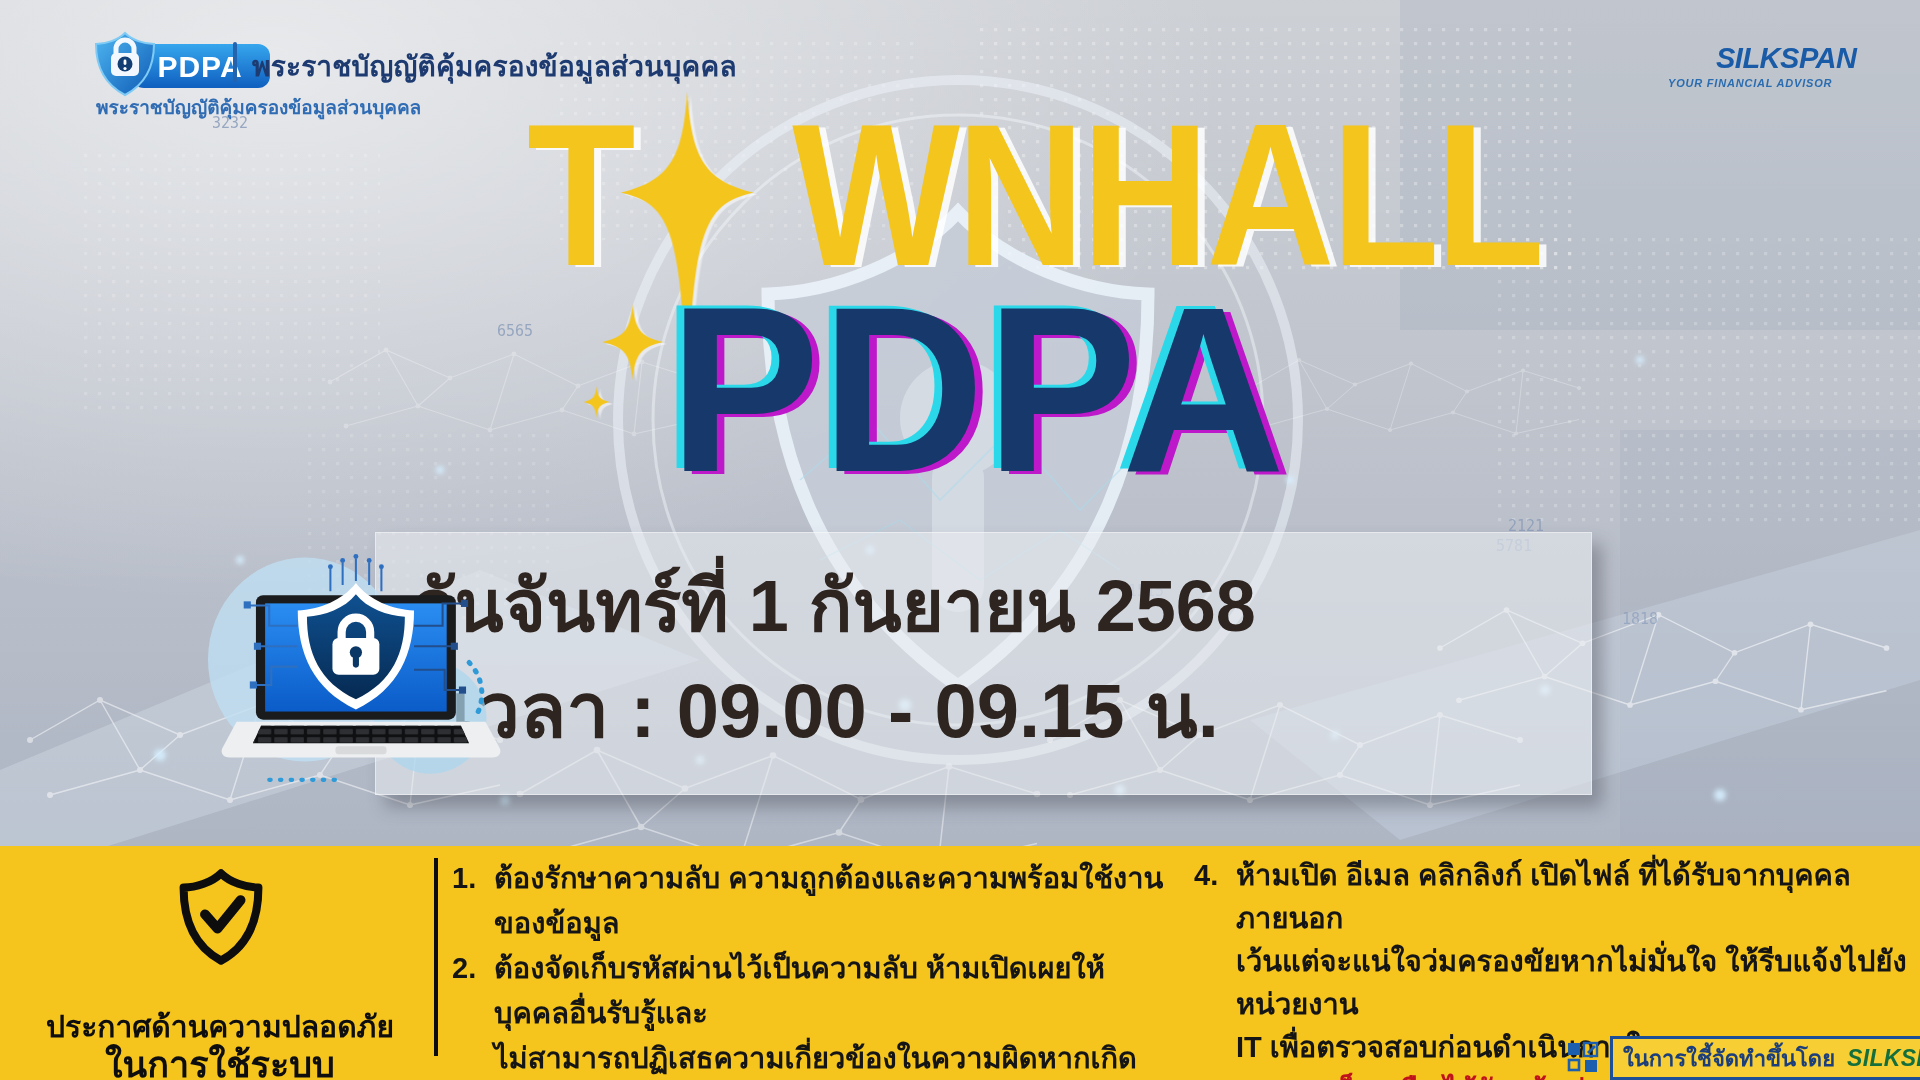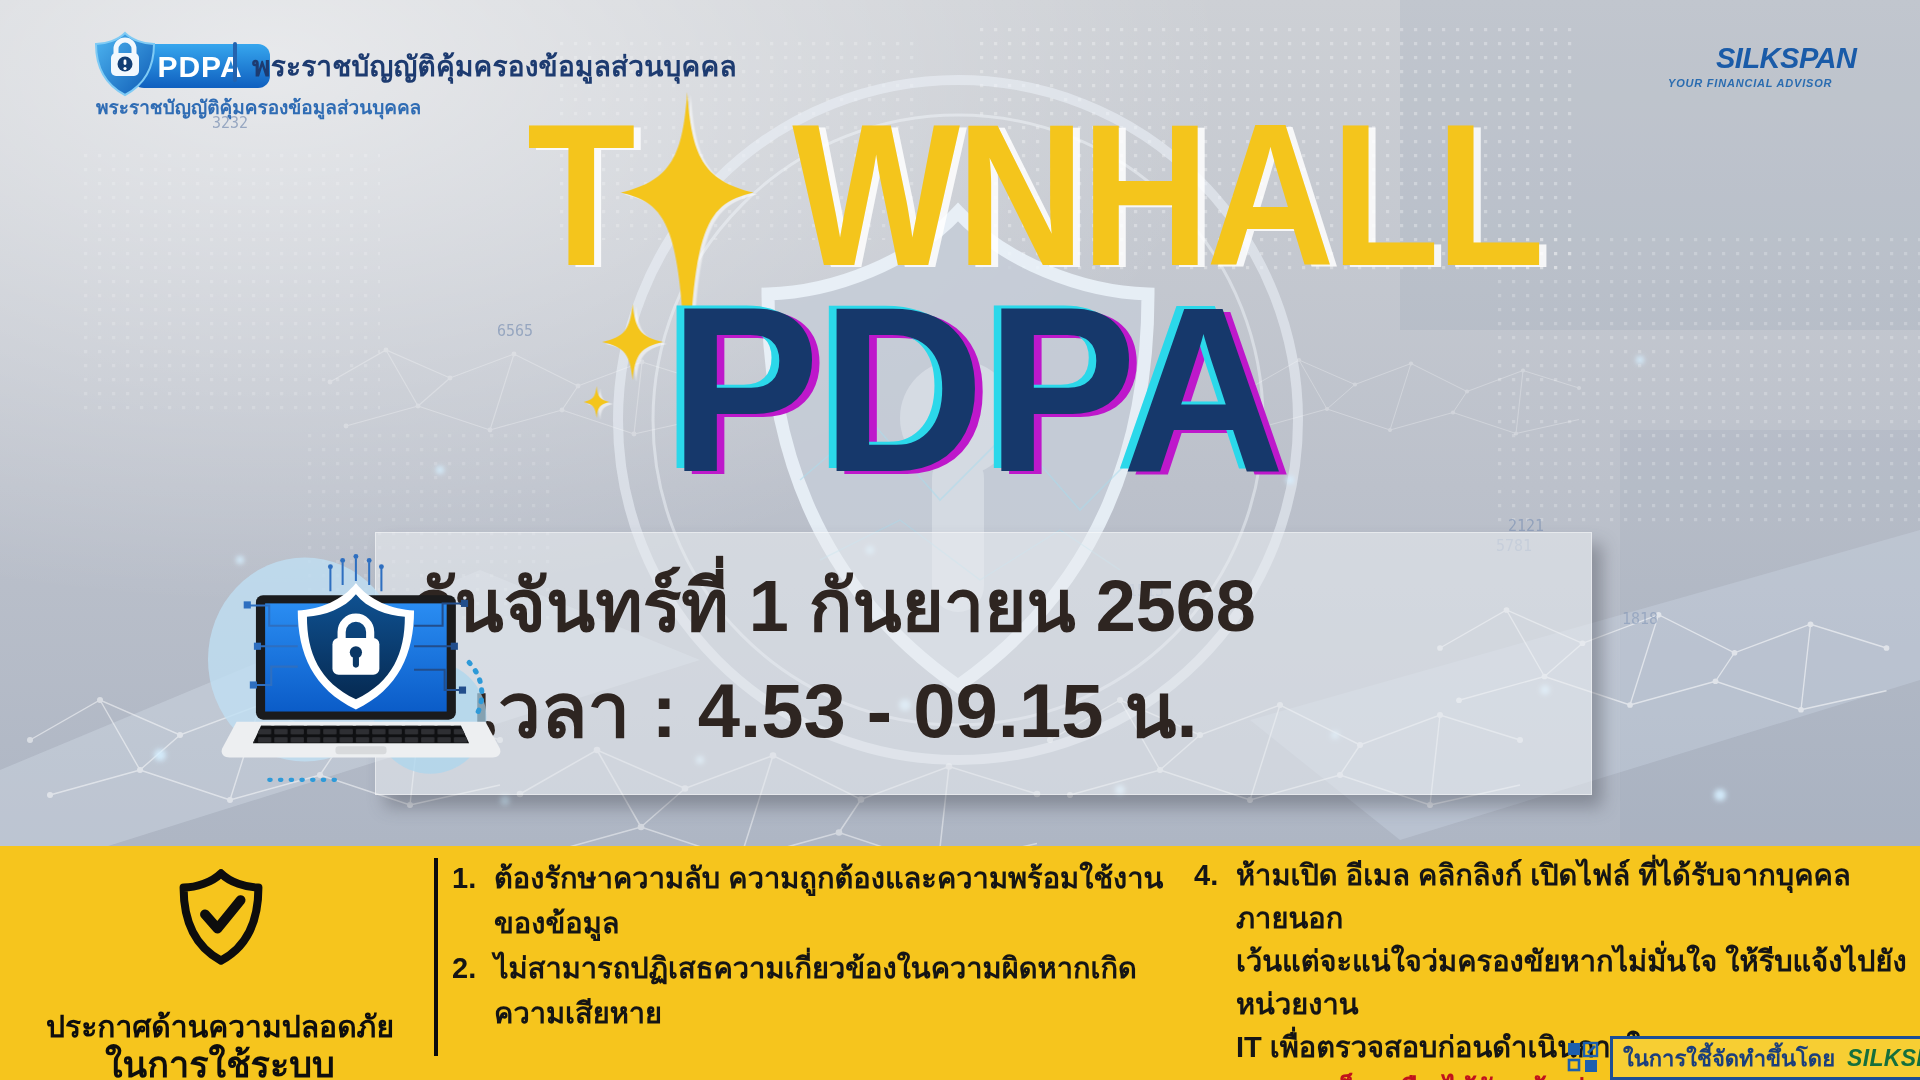--- a/index.html
+++ b/index.html
@@ -216,21 +216,21 @@
     <svg class="sparkle tiny" width="30" height="32" viewBox="0 0 64 70">
       <path d="M32 0 C35 24 40 30 64 35 C40 40 35 46 32 70 C29 46 24 40 0 35 C24 30 29 24 32 0 Z" fill="#F4C51C"></path>
     </svg>
   </div>
 
   <div class="abs hero-pdpa">PDPA</div>
 
   <div class="abs schedule"></div>
   <div class="abs sched-text">
     <div class="sched-date">วันจันทร์ที่ 1 กันยายน 2568</div>
-    <div class="sched-time">เวลา : 4.53 - 09.15 น.</div>
+    <div class="sched-time">เวลา : 09.00 - 09.15 น.</div>
   </div>
 
   <svg class="abs laptop-illu" width="306" height="255" viewBox="0 0 300 250">
     <defs>
       <linearGradient id="scrG" x1="0" y1="0" x2="0" y2="1">
         <stop offset="0" stop-color="#2A8DF2"></stop>
           <stop offset="1" stop-color="#0B5CC8"></stop>
       </linearGradient>
       <linearGradient id="shInG" x1="0" y1="0" x2="0" y2="1">
         <stop offset="0" stop-color="#0F5191"></stop>
@@ -304,20 +304,21 @@
   <div class="abs rules-col col1">
     <div class="rule">
       <span class="rule-num">1.</span>
       <span class="rule-text">
         <span class="rule-line">ต้องรักษาความลับ ความถูกต้องและความพร้อมใช้งานของข้อมูล</span>
       </span>
     </div>
     <div class="rule">
       <span class="rule-num">2.</span>
       <span class="rule-text">
+        <span class="rule-line">ต้องจัดเก็บรหัสผ่านไว้เป็นความลับ ห้ามเปิดเผยให้บุคคลอื่นรับรู้และ</span>
         <span class="rule-line">ไม่สามารถปฏิเสธความเกี่ยวข้องในความผิดหากเกิดความเสียหาย</span>
       </span>
     </div>
 
   </div>
 
   <div class="abs rules-col col2">
     <div class="rule">
       <span class="rule-num">4.</span>
       <span class="rule-text">

